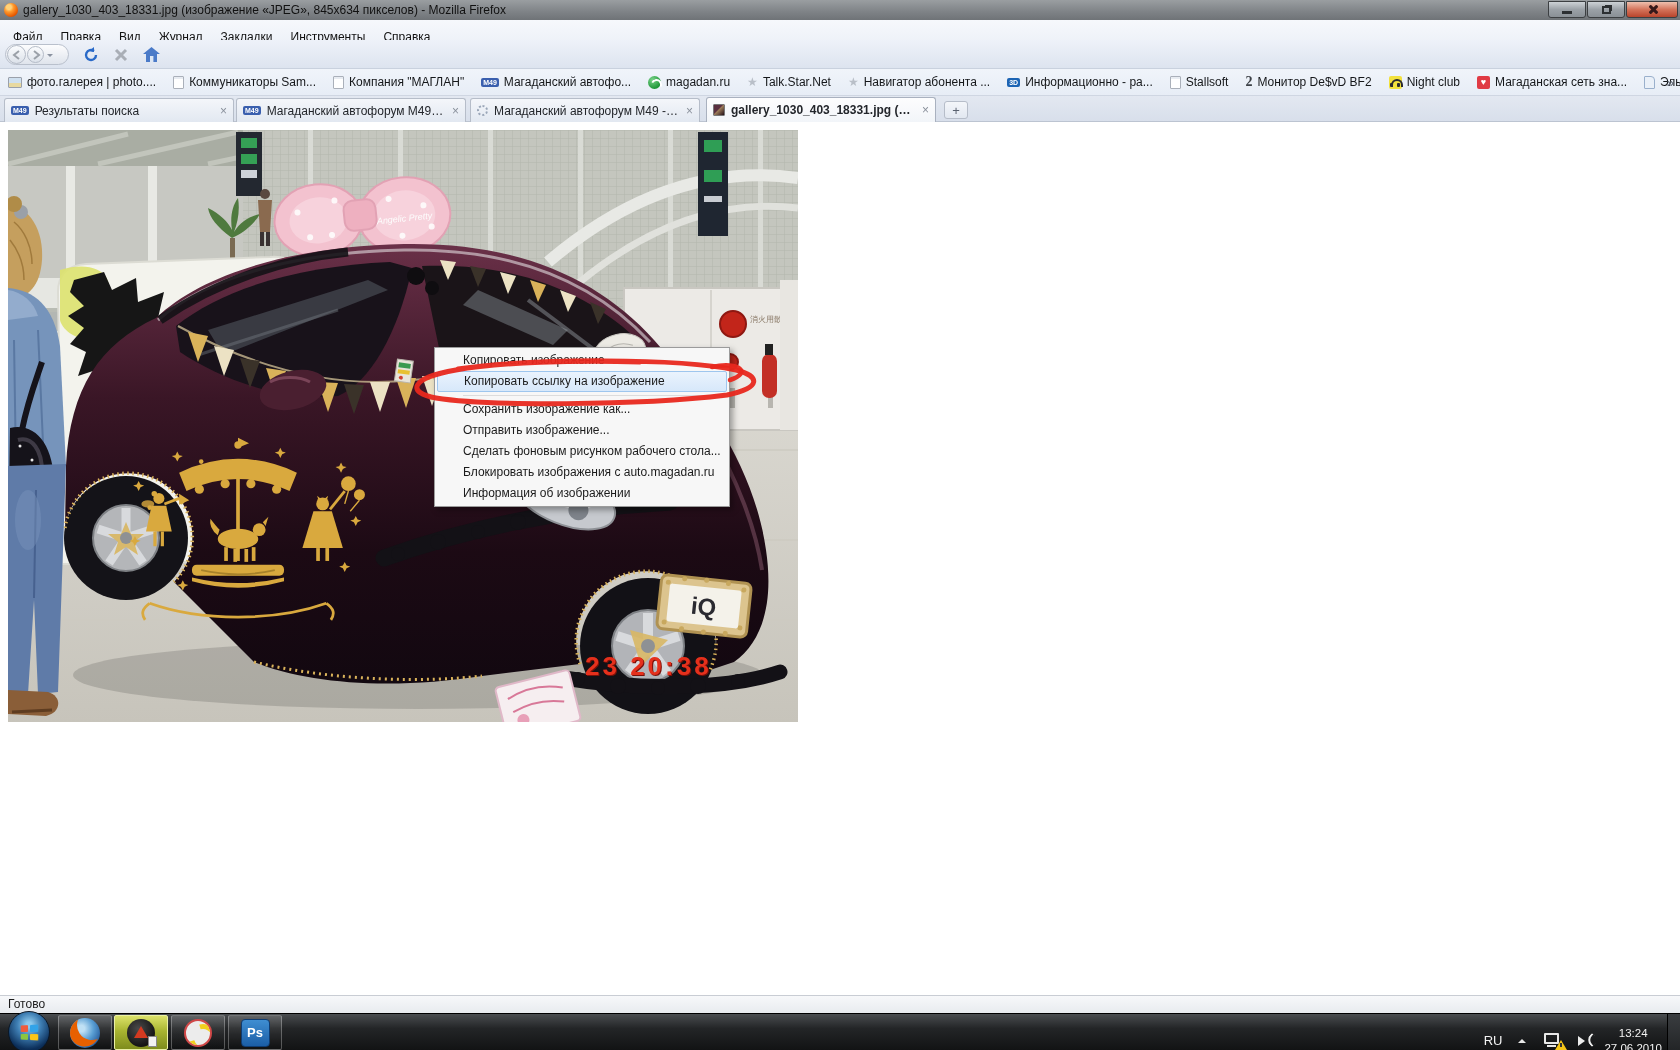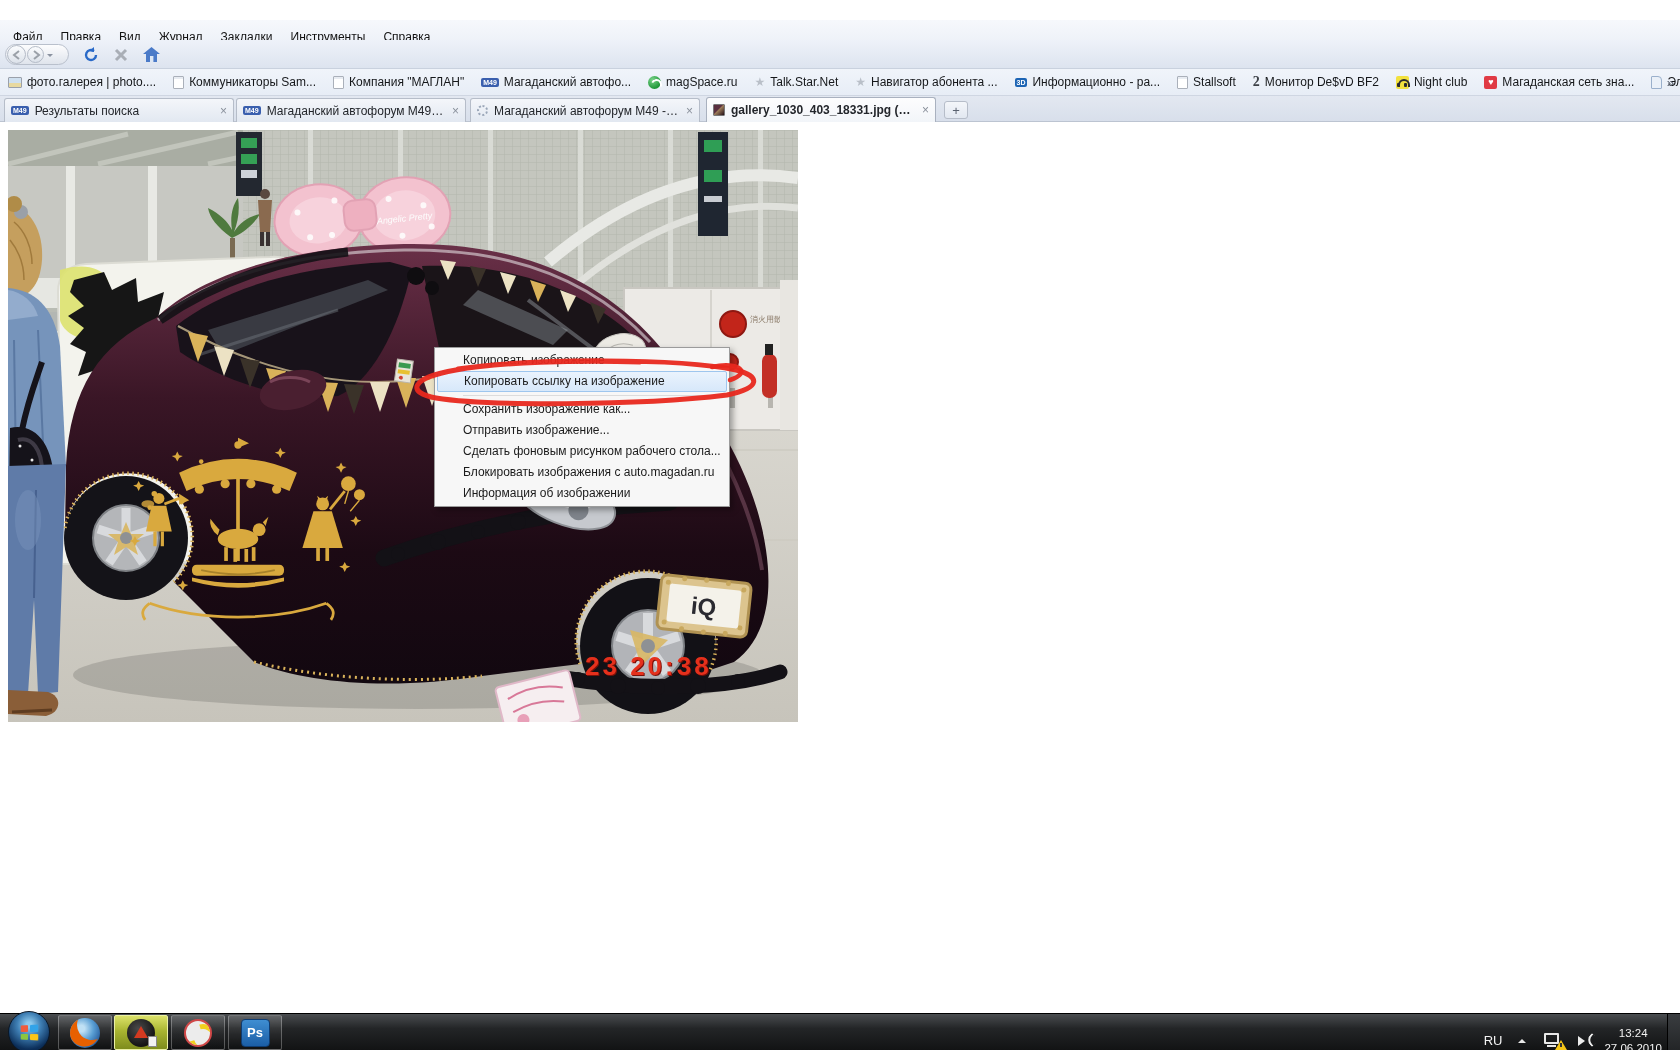--- a/index.html
+++ b/index.html
@@ -138,20 +138,35 @@
   .clock{text-align:center;font-size:11.5px;line-height:1.3;margin-left:2px;}
   .showdesk{position:absolute;right:0;top:0;width:13px;height:37px;border-left:1px solid #000;
     background:linear-gradient(#3a3d40,#222426);}
   svg text{font-family:"Liberation Sans",sans-serif;}
 </style>
 </head>
 <body>
 
 <div class="screen">
 
+  <div class="titlebar">
+    <span class="ffico"></span>
+    <span>gallery_1030_403_18331.jpg (изображение «JPEG», 845x634 пикселов) - Mozilla Firefox</span>
+    <div class="wbtns">
+      <div class="wbtn">
+          <span class="glyph-min"></span>
+        </div>
+      <div class="wbtn">
+          <span class="glyph-rest"></span>
+        </div>
+      <div class="wbtn close">
+          <span class="glyph-x"></span>
+        </div>
+    </div>
+  </div>
 
   <div class="menubar">
     <span class="mi">Файл</span>
     <span class="mi">Правка</span>
     <span class="mi">Вид</span>
     <span class="mi">Журнал</span>
     <span class="mi">Закладки</span>
     <span class="mi">Инструменты</span>
     <span class="mi">Справка</span>
   </div>
@@ -220,21 +235,21 @@
     <span class="bm">
         <span class="bmico ico-page"></span>
         <span>Компания "МАГЛАН"</span>
       </span>
     <span class="bm">
         <span class="bmico badge">М49</span>
         <span>Магаданский автофо...</span>
       </span>
     <span class="bm">
         <span class="bmico ico-mag"></span>
-        <span>magSpace.ru</span>
+        <span>magadan.ru</span>
       </span>
     <span class="bm">
         <span class="bmico ico-star">★</span>
         <span>Talk.Star.Net</span>
       </span>
     <span class="bm">
         <span class="bmico ico-star">★</span>
         <span>Навигатор абонента ...</span>
       </span>
     <span class="bm">
@@ -660,20 +675,23 @@
     <div class="ctxi">Сделать фоновым рисунком рабочего стола...</div>
     <div class="ctxi">Блокировать изображения с auto.magadan.ru</div>
     <div class="ctxi">Информация об изображении</div>
   </div>
 
   <svg class="annotation" viewBox="0 0 376 56">
     <path d="M 62 14 C 140 3 282 3 340 15 C 364 21 366 33 331 40 C 240 51 90 51 40 43 C 11 38 13 23 60 15 C 102 7 182 5 244 7" stroke="#e8281e" stroke-width="5" fill="none" stroke-linecap="round" opacity="0.95"></path>
     <path d="M 316 12 C 344 6 356 18 334 25" stroke="#e8281e" stroke-width="4.5" fill="none" stroke-linecap="round" opacity="0.95"></path>
   </svg>
 
+  <div class="statusbar">
+    <span>Готово</span>
+  </div>
 
   <div class="taskbar">
     <div class="orb">
       <span class="flag">
           <i class="f1"></i>
           <i class="f3"></i>
           <i class="f2"></i>
           <i class="f4"></i>
         </span>
     </div>

